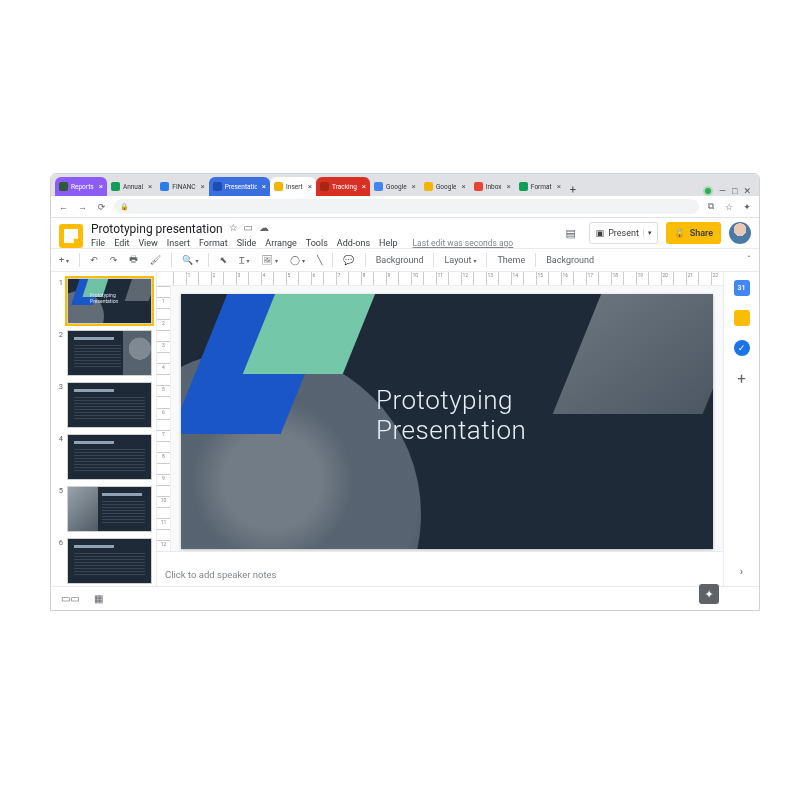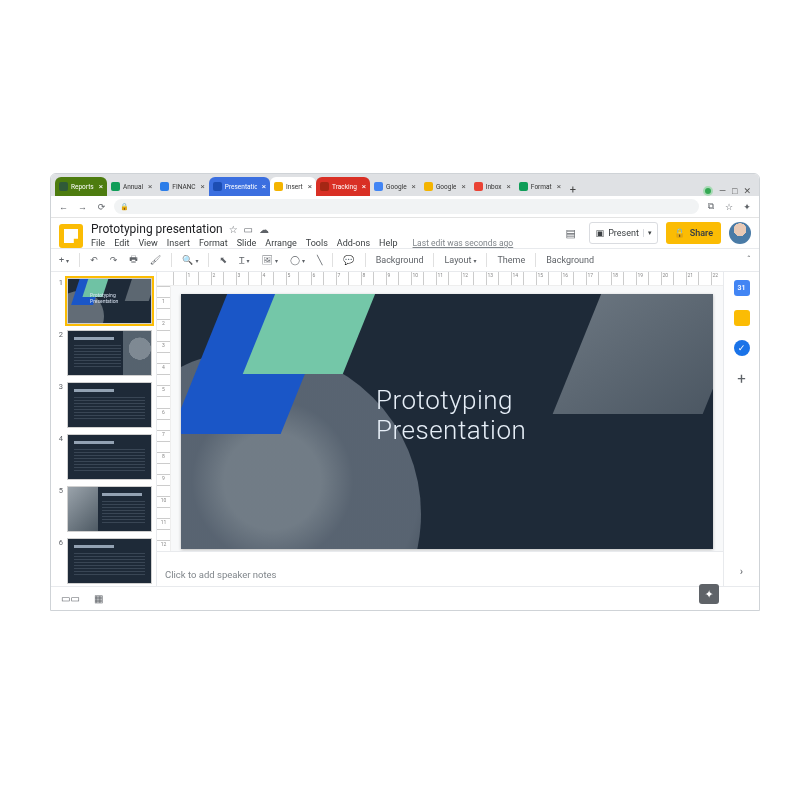--- a/index.html
+++ b/index.html
@@ -21,21 +21,21 @@
   .addrbar { height: 22px; background: #fff; border-bottom: 1px solid #e4e4e4; display: flex; align-items: center; padding: 0 6px; gap: 6px; font-size: 9px; color: #5f6368; }
   .addrbar .navbtn { width: 13px; text-align: center; cursor: pointer; }
   .urlbox { flex: 1; height: 15px; background: #f1f3f4; border-radius: 8px; display: flex; align-items: center; padding: 0 6px; gap: 4px; font-size: 7.5px; color: #5f6368; }
   .urlbox .lock { font-size: 7px; }
   .addrbar .ext { width: 12px; text-align: center; }
   
   .apphdr { padding: 4px 8px 0 8px; display: flex; align-items: flex-start; gap: 8px; }
   .applogo { width: 24px; height: 24px; background: #fbbc04; border-radius: 3px; position: relative; margin-top: 2px; flex: none; }
   .applogo::after { content: ""; position: absolute; left: 5px; top: 5px; width: 14px; height: 14px; background: #fff; clip-path: polygon(0 0,100% 0,100% 70%,70% 70%,70% 100%,0 100%); }
   .titlearea { flex: 1; }
-  .titlerow { display: flex; align-items: center; gap: 6px; }
+  .titlerow { display: flex; gap: 6px; }
   .doctitle { font-size: 12px; color: #202124; }
   .titleicon { font-size: 10px; color: #5f6368; }
   .menurow { display: flex; gap: 9px; font-size: 9px; color: #3c4043; margin-top: 2px; align-items: center; }
   .menurow .status { color: #80868b; text-decoration: underline; margin-left: 6px; font-size: 8.5px; }
   .hdrright { display: flex; align-items: center; gap: 8px; }
   .iconbtn { width: 20px; height: 20px; border-radius: 3px; display: flex; align-items: center; justify-content: center; font-size: 11px; color: #5f6368; border: 1px solid transparent; }
   .presentbtn { height: 22px; border: 1px solid #dadce0; border-radius: 3px; display: flex; align-items: center; padding: 0 6px; font-size: 9px; gap: 4px; color: #3c4043; }
   .presentbtn .drop { border-left: 1px solid #dadce0; padding-left: 4px; font-size: 7px; }
   .sharebtn { height: 22px; background: #fbbc04; color: #3c4043; border-radius: 3px; font-size: 9px; font-weight: 600; display: flex; align-items: center; padding: 0 8px; gap: 4px; }
   .avatar { width: 22px; height: 22px; border-radius: 50%; background: radial-gradient(circle at 50% 35%, #e8c9b5 0 35%, #4a7ba6 36% 100%); flex: none; }
@@ -95,21 +95,21 @@
   .sp-plus { color: #5f6368; font-size: 15px; }
   .sp-chev { margin-top: auto; margin-bottom: 8px; color: #5f6368; font-size: 11px; }
   .explore { position: absolute; right: 40px; bottom: 6px; width: 20px; height: 20px; background: #5f6368; border-radius: 3px; display: flex; align-items: center; justify-content: center; color: #fff; font-size: 11px; }
 </style>
 </head>
 <body>
 
 <div class="window">
 
   <div class="tabstrip" id="tabstrip">
-    <div class="tab colored" style="background: #4d7c0f; color: rgb(255, 255, 255);">
+    <div class="tab colored" style="background: #8b5cf6; color: rgb(255, 255, 255);">
         <span class="fav" style="background: rgb(47, 90, 56);"></span>
         <span class="label">Reports</span>
         <span class="close" style="color: rgb(255, 255, 255);">×</span>
       </div>
       <div class="tab">
         <span class="fav" style="background: rgb(15, 157, 88);"></span>
         <span class="label">Annual</span>
         <span class="close">×</span>
       </div>
       <div class="tab">

